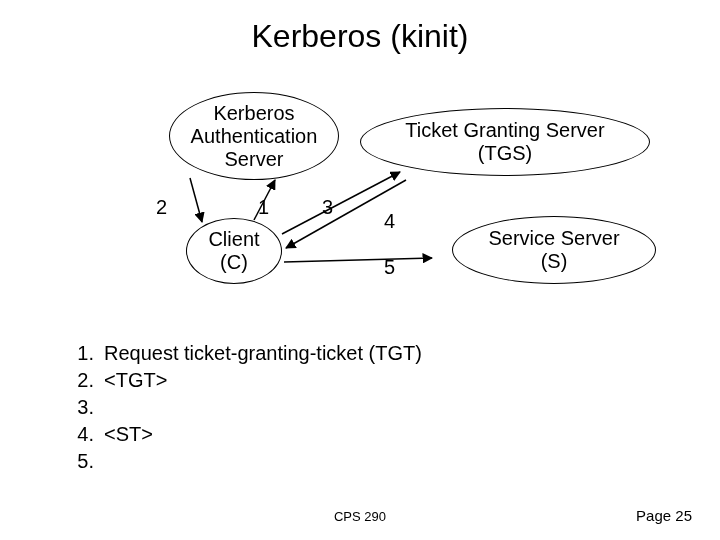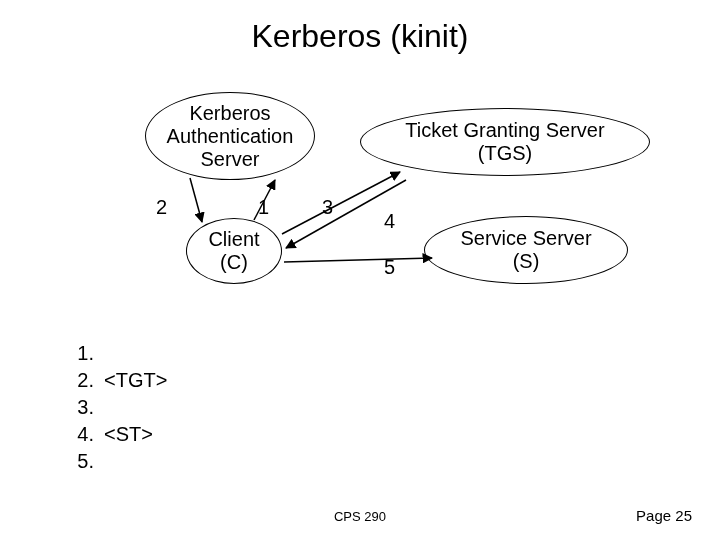--- a/index.html
+++ b/index.html
@@ -43,27 +43,27 @@
     position:absolute;bottom:16px;right:28px;
     font-size:15px;
   }
   svg.arrows{position:absolute;left:0;top:0;pointer-events:none}
 </style>
 </head>
 <body>
 
 <div class="title">Kerberos (kinit)</div>
 
-<div class="node" style="left:145px;top:92px;width:170px;height:88px">Kerberos<br>Authentication<br>Server</div>
+<div class="node" style="left:169px;top:92px;width:170px;height:88px">Kerberos<br>Authentication<br>Server</div>
 
 <div class="node" style="left:360px;top:108px;width:290px;height:68px">Ticket Granting Server<br>(TGS)</div>
 
 <div class="node" style="left:186px;top:218px;width:96px;height:66px">Client<br>(C)</div>
 
-<div class="node" style="left:424px;top:216px;width:204px;height:68px">Service Server<br>(S)</div>
+<div class="node" style="left:452px;top:216px;width:204px;height:68px">Service Server<br>(S)</div>
 
 <div class="lbl" style="left:156px;top:196px">2</div>
 <div class="lbl" style="left:258px;top:196px">1</div>
 <div class="lbl" style="left:322px;top:196px">3</div>
 <div class="lbl" style="left:384px;top:210px">4</div>
 <div class="lbl" style="left:384px;top:256px">5</div>
 
 <svg class="arrows" width="720" height="540">
   <defs>
     <marker id="ah" viewBox="0 0 10 10" refX="9" refY="5" markerWidth="7" markerHeight="7" orient="auto-start-reverse">
@@ -78,20 +78,21 @@
   <line x1="282" y1="234" x2="400" y2="172" stroke="#000" stroke-width="1.5" marker-end="url(#ah)"></line>
 
   <line x1="406" y1="180" x2="286" y2="248" stroke="#000" stroke-width="1.5" marker-end="url(#ah)"></line>
 
   <line x1="284" y1="262" x2="432" y2="258" stroke="#000" stroke-width="1.5" marker-end="url(#ah)"></line>
 </svg>
 
 <div class="list">
   <div class="row">
     <span class="num">1.</span>
+    <span>Request ticket-granting-ticket (TGT)</span>
   </div>
   <div class="row">
     <span class="num">2.</span>
     <span>&lt;TGT&gt;</span>
   </div>
   <div class="row">
     <span class="num">3.</span>
   </div>
   <div class="row">
     <span class="num">4.</span>

